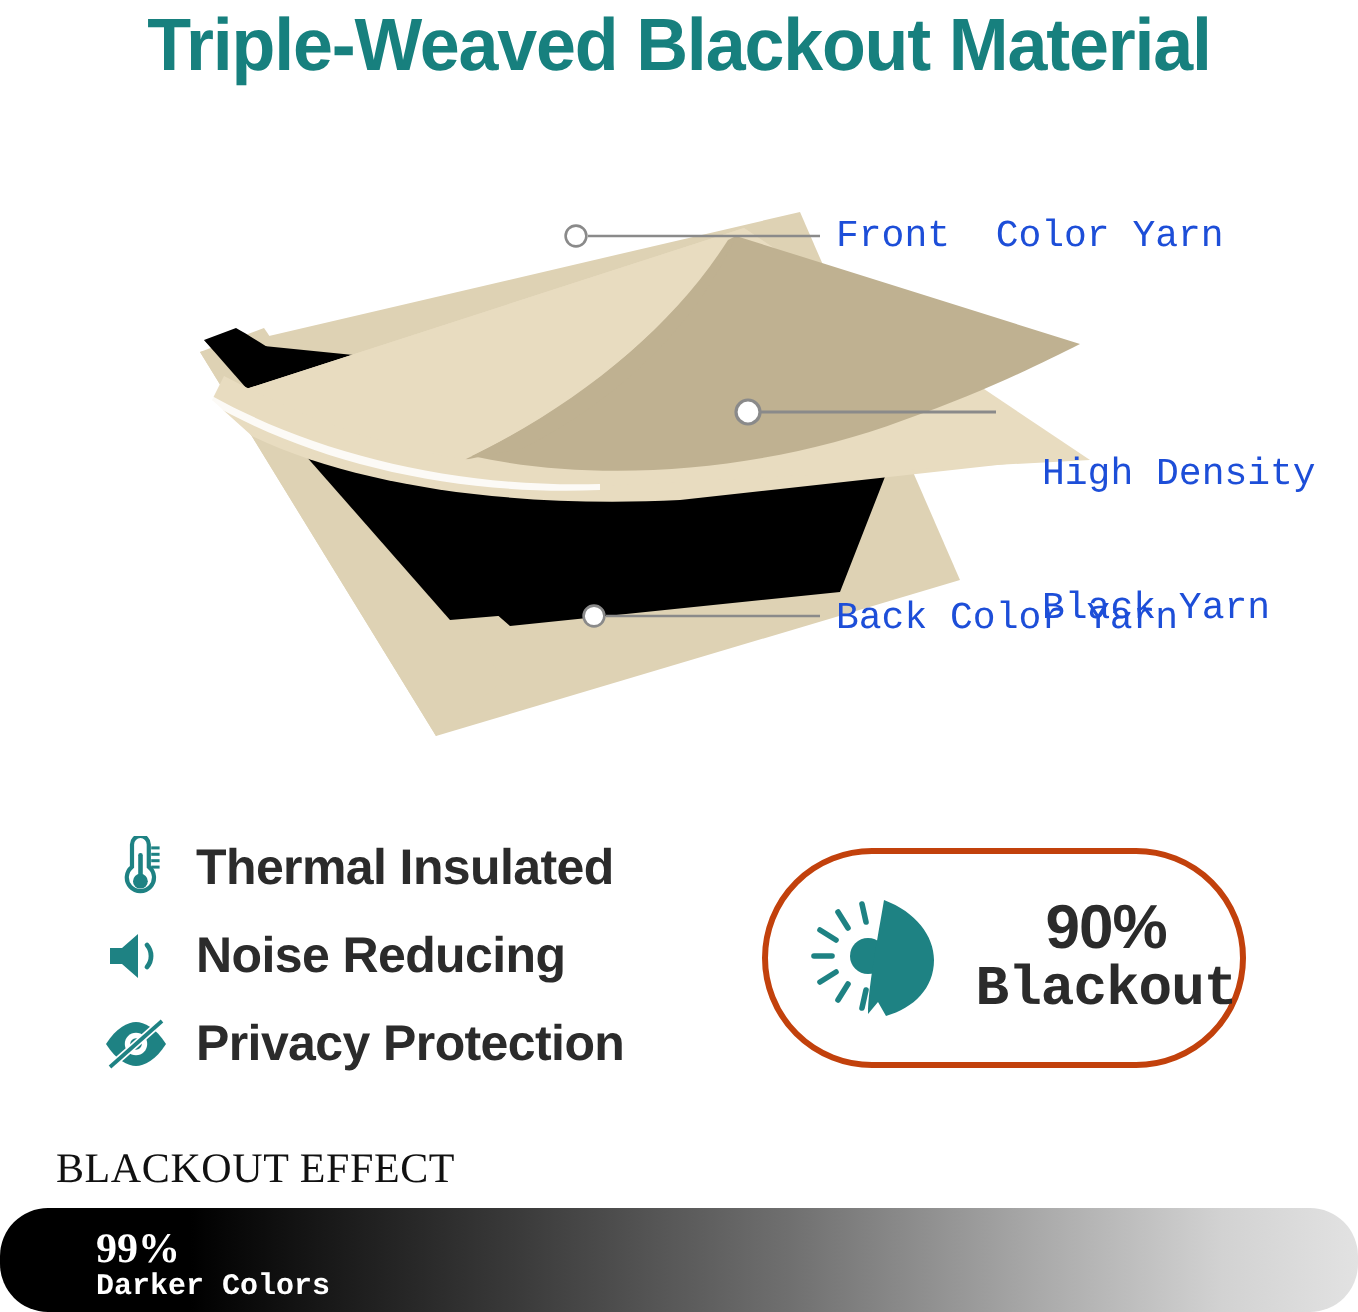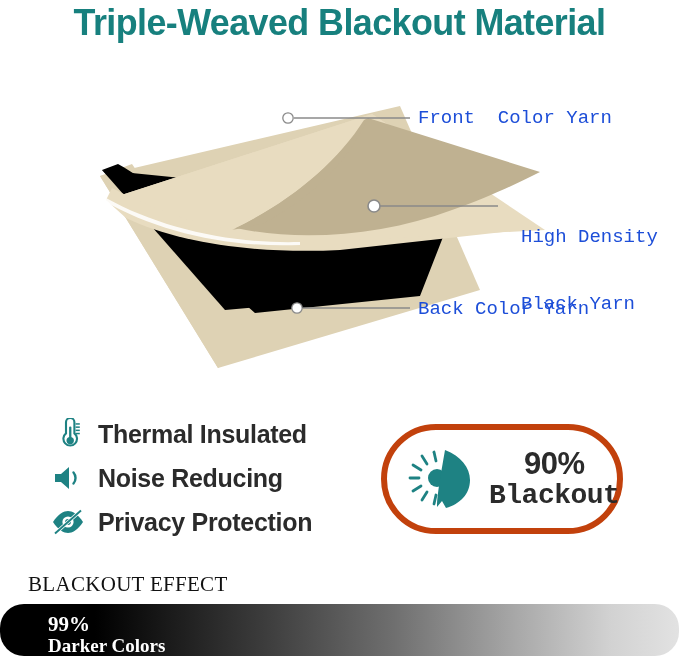--- a/index.html
+++ b/index.html
@@ -84,21 +84,21 @@
     white-space: nowrap;
   }
 
   
   .badge {
     position: absolute;
     left: 381px;
     top: 424px;
     width: 242px;
     height: 110px;
-    border: 6px solid #c2410c;
+    border: 3px solid #c2410c;
     border-radius: 56px;
     background: #ffffff;
     display: flex;
     align-items: center;
     box-sizing: border-box;
   }
   .badge-icon {
     width: 78px;
     height: 78px;
     margin-left: 16px;
@@ -169,23 +169,23 @@
     top: 9px;
     text-align: right;
   }
   .bar-pct {
     font-family: "Liberation Serif", serif;
     font-weight: bold;
     font-size: 21px;
     line-height: 1.05;
   }
   .bar-sub {
-    font-family: Liberation Serif, serif;
-    font-weight: bold;
-    font-size: 19px;
+    font-family: Liberation Mono, monospace;
+    font-weight: bold;
+    font-size: 15px;
     line-height: 1.15;
   }
   .bar-left .bar-pct, .bar-left .bar-sub { color: #ffffff; }
   .bar-right .bar-pct, .bar-right .bar-sub { color: #1a1a1a; }
 </style>
 </head>
 <body>
 
 <div class="title">Triple-Weaved Blackout Material</div>
 

